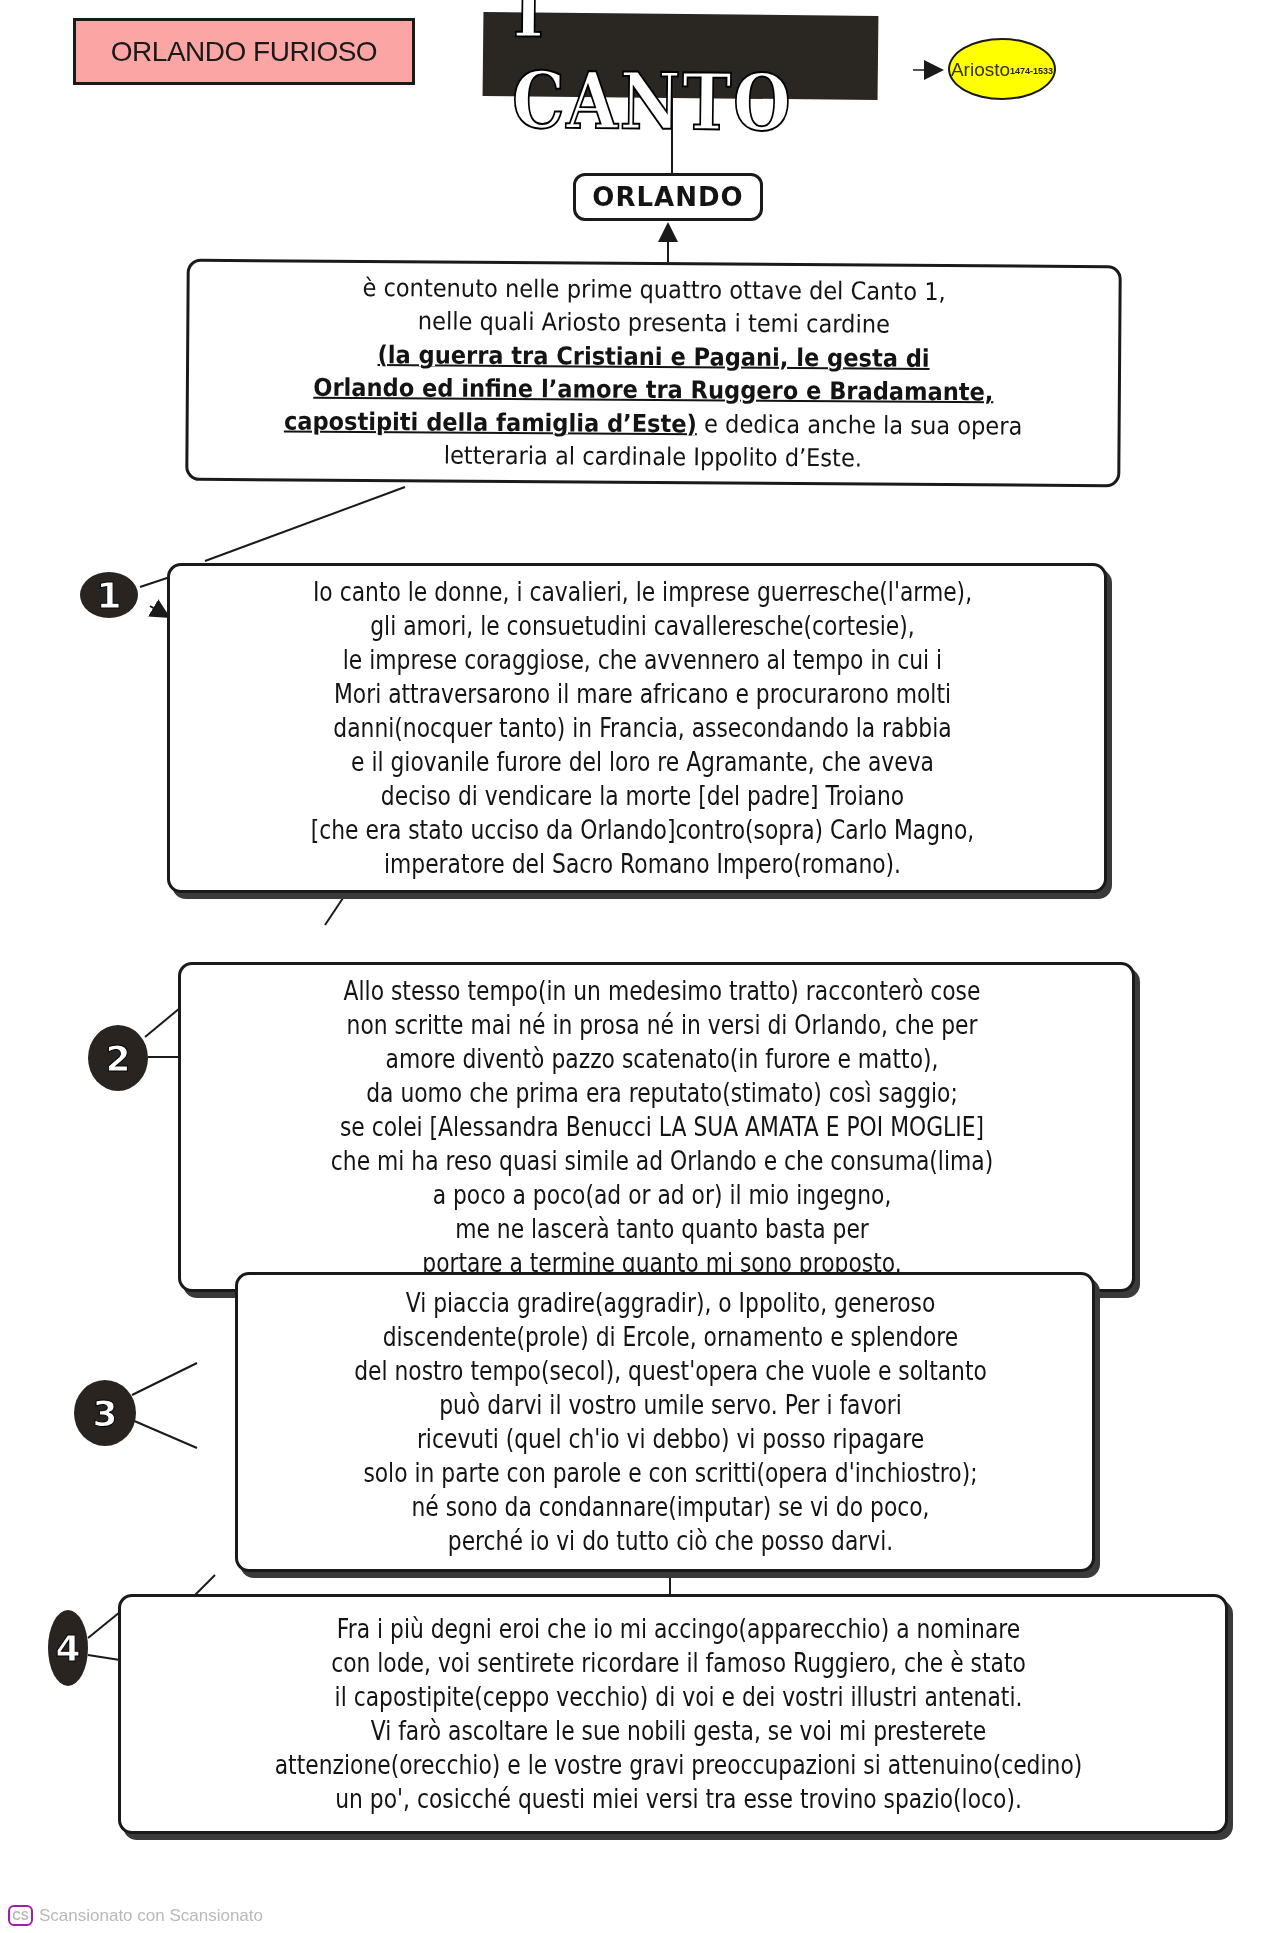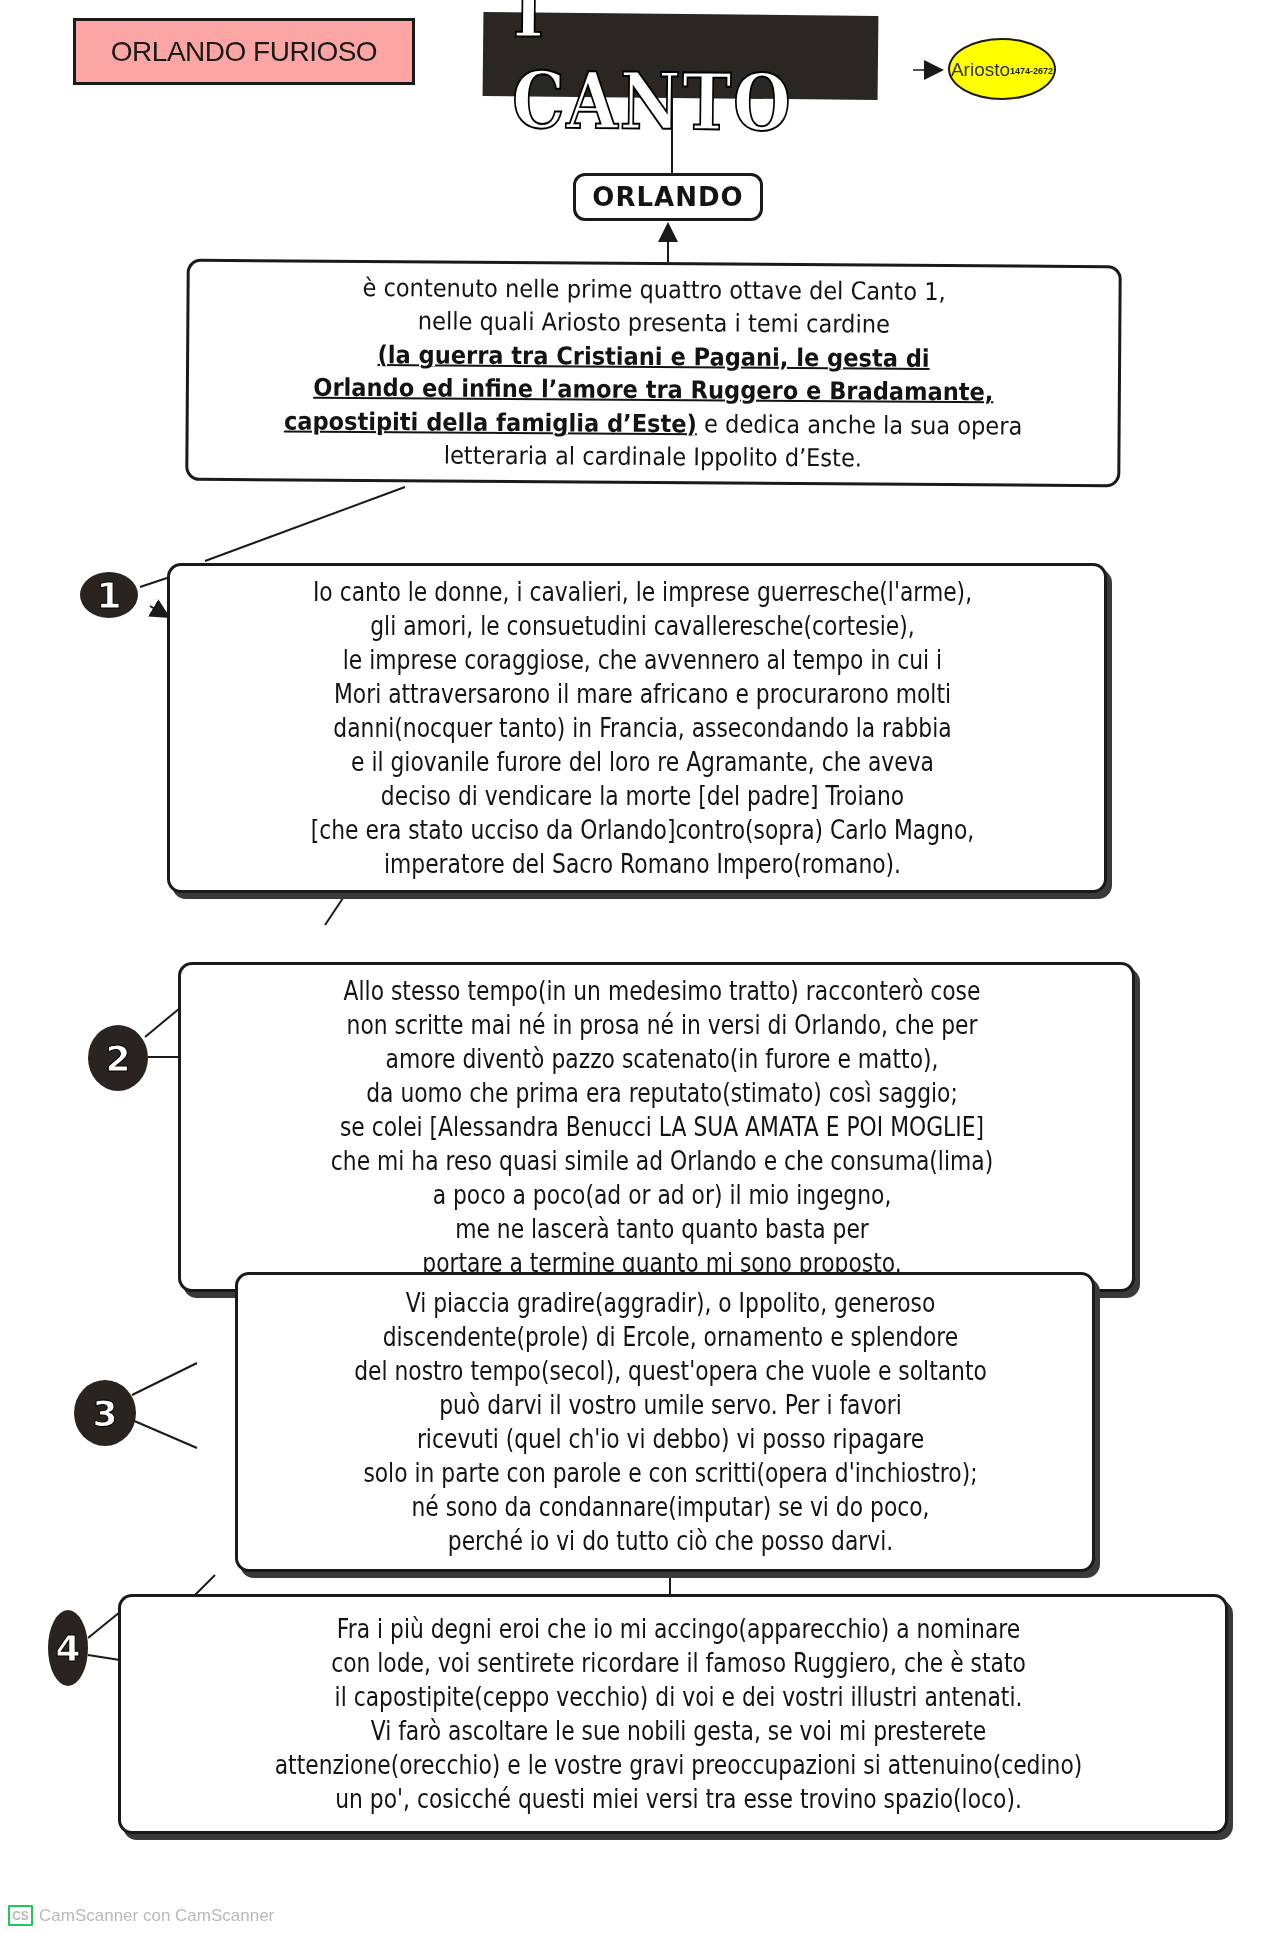--- a/index.html
+++ b/index.html
@@ -49,21 +49,21 @@
            display: flex; align-items: center; justify-content: center; color: #fff;
            font-family: "DejaVu Sans", sans-serif; font-weight: bold; font-size: 36px;
            -webkit-text-stroke: 1px #000; }
   .badge1 { left: 80px; top: 572px; width: 58px; height: 46px; }
   .badge2 { left: 88px; top: 1025px; width: 60px; height: 66px; }
   .badge3 { left: 74px; top: 1380px; width: 62px; height: 66px; }
   .badge4 { left: 48px; top: 1610px; width: 40px; height: 76px; }
 
   .footer { left: 8px; top: 1905px; display: flex; align-items: center; gap: 6px;
             font-family: "Liberation Sans", sans-serif; font-size: 17px; color: #b9b9b9; }
-  .footer .cs-icon { width: 25px; height: 21px; border: 2px solid #22c55e; border-radius: 1px;
+  .footer .cs-icon { width: 25px; height: 21px; border: 2px solid #a21caf; border-radius: 6px;
                      box-sizing: border-box; font-size: 12px; font-weight: bold; color: #b9b9b9;
                      display: flex; align-items: center; justify-content: center; }
 </style>
 </head>
 <body>
 
 <svg class="connectors" viewBox="0 0 1276 1933">
   <defs>
     <marker id="arrow" markerWidth="10" markerHeight="10" refX="8" refY="5" orient="auto">
       <path d="M0,0 L10,5 L0,10 z" fill="#1a1a1a"></path>
@@ -88,21 +88,21 @@
 </svg>
 
 <div class="abs title-box">
   <span>ORLANDO FURIOSO</span>
 </div>
 <div class="abs canto-banner">
   <span>I CANTO</span>
 </div>
 <div class="abs author-ellipse">
   <span class="name">Ariosto</span>
-  <span class="years">1474-2672</span>
+  <span class="years">1474-1533</span>
 </div>
 
 <div class="abs proemio-box">
   <span>ORLANDO</span>
 </div>
 
 <div class="card intro-card" id="intro-card">
     <div class="line"><span>è contenuto nelle prime quattro ottave del Canto 1,</span></div>
     <div class="line"><span>nelle quali Ariosto presenta i temi cardine</span></div>
     <div class="line"><span class="u">(la guerra tra Cristiani e Pagani, le gesta di</span></div>
@@ -152,14 +152,14 @@
     <div class="line">un po', cosicché questi miei versi tra esse trovino spazio(loco).</div>
   </div>
 
 <div class="badge badge1">1</div>
 <div class="badge badge2">2</div>
 <div class="badge badge3">3</div>
 <div class="badge badge4">4</div>
 
 <div class="abs footer">
   <span class="cs-icon">CS</span>
-  <span>CamScanner con CamScanner</span>
+  <span>Scansionato con Scansionato</span>
 </div>
 
 </body></html>

